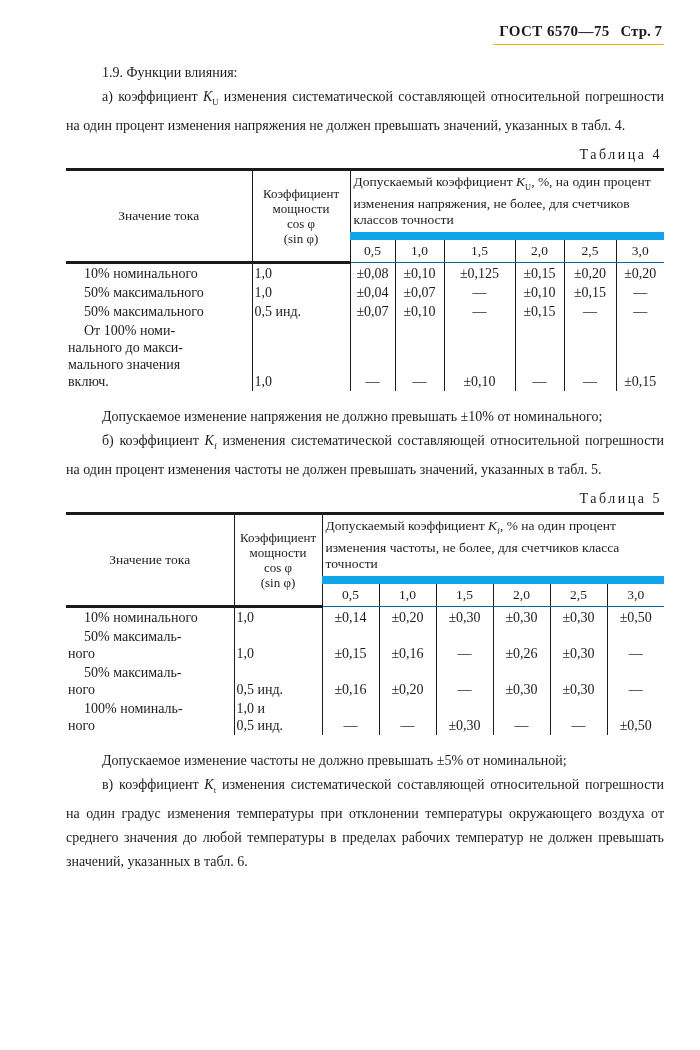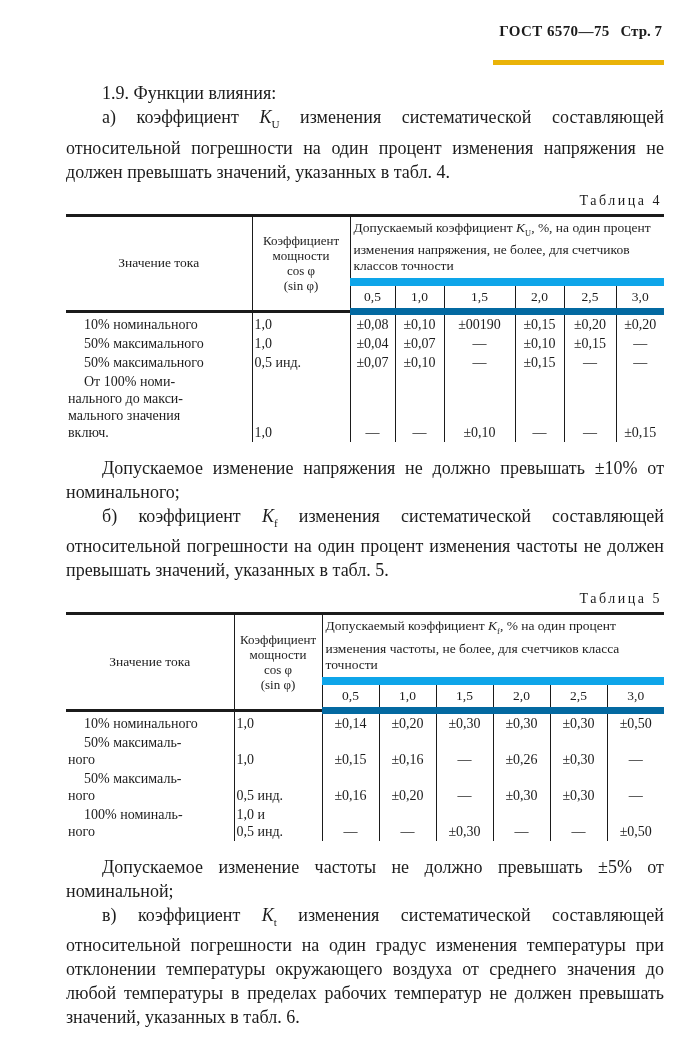--- a/index.html
+++ b/index.html
@@ -5,28 +5,28 @@
   html,body { margin:0; padding:0; background:#e8e8e8; }
   .page {
     width:700px; height:1050px; background:#ffffff; overflow:hidden;
     font-family:"Liberation Serif","DejaVu Serif",serif; color:#1c1c1c;
     position:relative; margin:0 auto;
   }
   .content { position:absolute; left:66px; top:22px; width:598px; }
 
   .hdr { text-align:right; margin-bottom:16px; }
   .hdr-inner {
-    display:inline-block; border-bottom:5px solid #eab308;
-    padding:0 2px 20px 6px; font-size:15px; white-space:nowrap;
+    display:inline-block; border-bottom:1px solid #eab308;
+    padding:0 2px 4px 6px; font-size:15px; white-space:nowrap;
   }
   .hdr-doc { font-weight:bold; letter-spacing:0.4px; }
   .hdr-pg  { font-weight:bold; margin-left:7px; }
 
   .para {
-    font-size:18px; line-height:24px; text-align:justify;
+    font-size:14px; line-height:24px; text-align:justify;
     text-indent:36px; margin:0;
   }
   .para + .para { margin-top:0; }
   .mt { margin-top:14px; }
 
   .knum i { font-style:italic; }
   .knum sub { font-size:0.62em; }
 
   .tcap {
     text-align:right; font-size:14px; letter-spacing:2.5px;
@@ -42,21 +42,21 @@
   .h-cos   {
     text-align:center; white-space:pre-line; line-height:15px;
     border-bottom:3px solid #1b1b1b; font-size:13px;
   }
   .h-group {
     font-weight:600; text-align:left; line-height:16.5px;
     border-bottom:8px solid #0ea5e9; padding:5px 8px 4px;
   }
   .classes th {
     font-weight:600; text-align:center; padding:7px 2px;
-    border-bottom:7px solid #0369a1; font-size:13.5px;
+    border-bottom:1px solid #0369a1; font-size:13.5px;
   }
   .v { border-left:1.5px solid #1b1b1b; }
 
   table.gost tbody td {
     vertical-align:bottom; padding:1px 2px; line-height:17px; font-size:14px;
   }
   td.lbl { text-align:left; white-space:pre-line; text-indent:16px; padding-left:4px; padding-right:6px; }
   td.cos { text-align:left; white-space:pre-line; padding-left:12px; }
   td.val { text-align:center; }
   tr.first td { padding-top:7px; }
@@ -115,21 +115,21 @@
           <th class="v">2,5</th>
           <th class="v">3,0</th>
         </tr>
       </thead>
       <tbody>
         <tr class="first">
           <td class="lbl">10% номинального</td>
           <td class="cos v">1,0</td>
           <td class="val v">±0,08</td>
           <td class="val v">±0,10</td>
-          <td class="val v">±00190</td>
+          <td class="val v">±0,125</td>
           <td class="val v">±0,15</td>
           <td class="val v">±0,20</td>
           <td class="val v">±0,20</td>
         </tr>
         <tr>
           <td class="lbl">50% максимального</td>
           <td class="cos v">1,0</td>
           <td class="val v">±0,04</td>
           <td class="val v">±0,07</td>
           <td class="val v">—</td>

